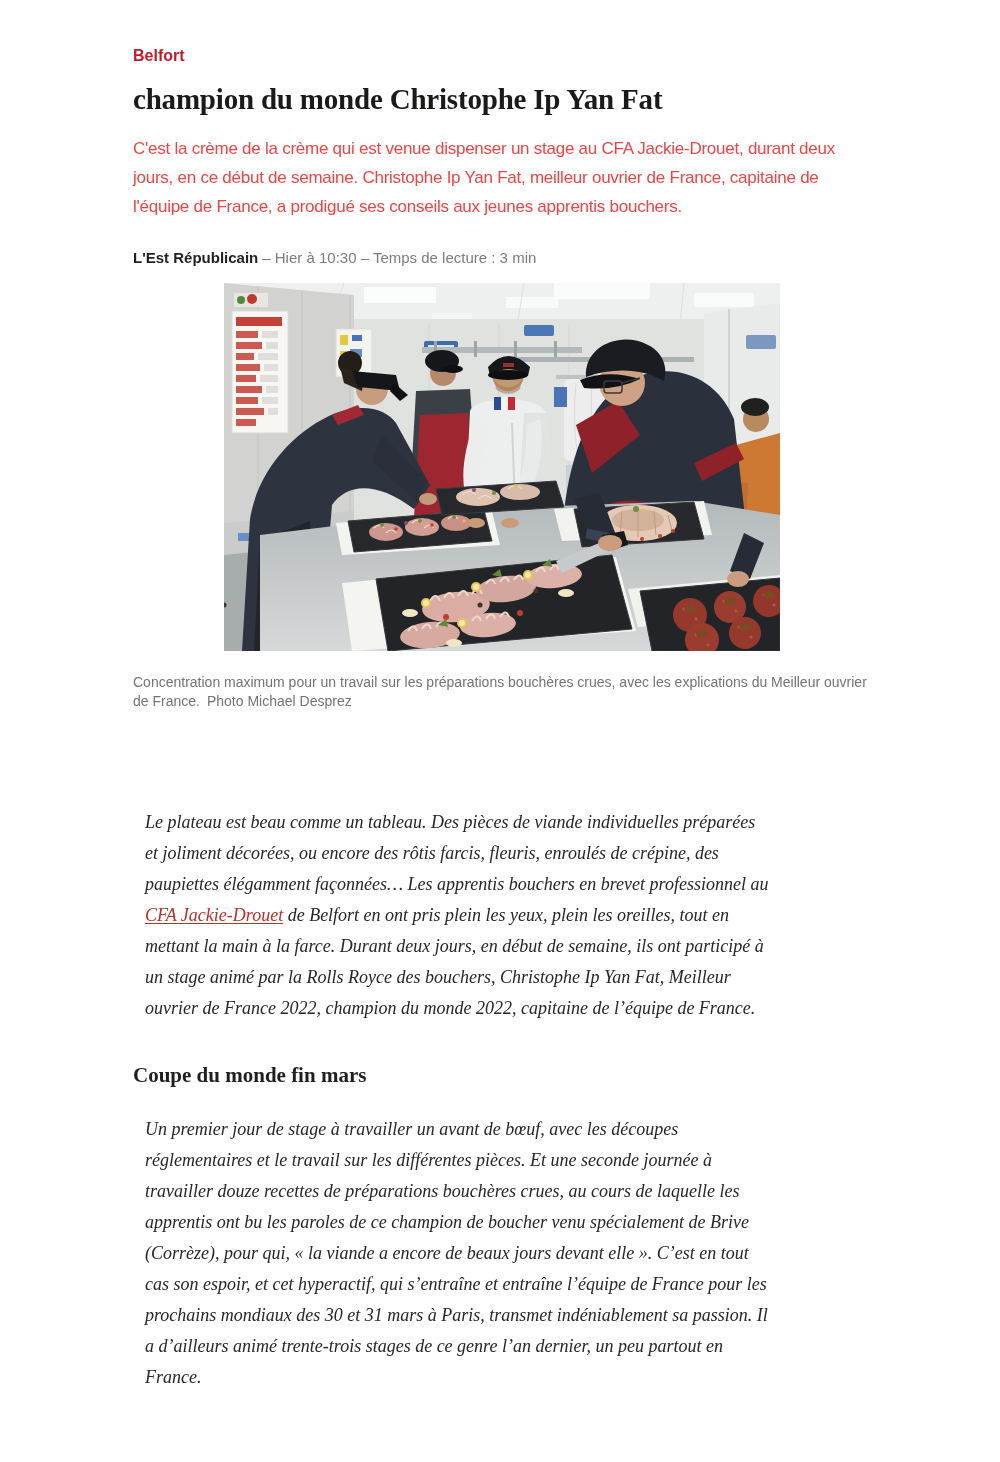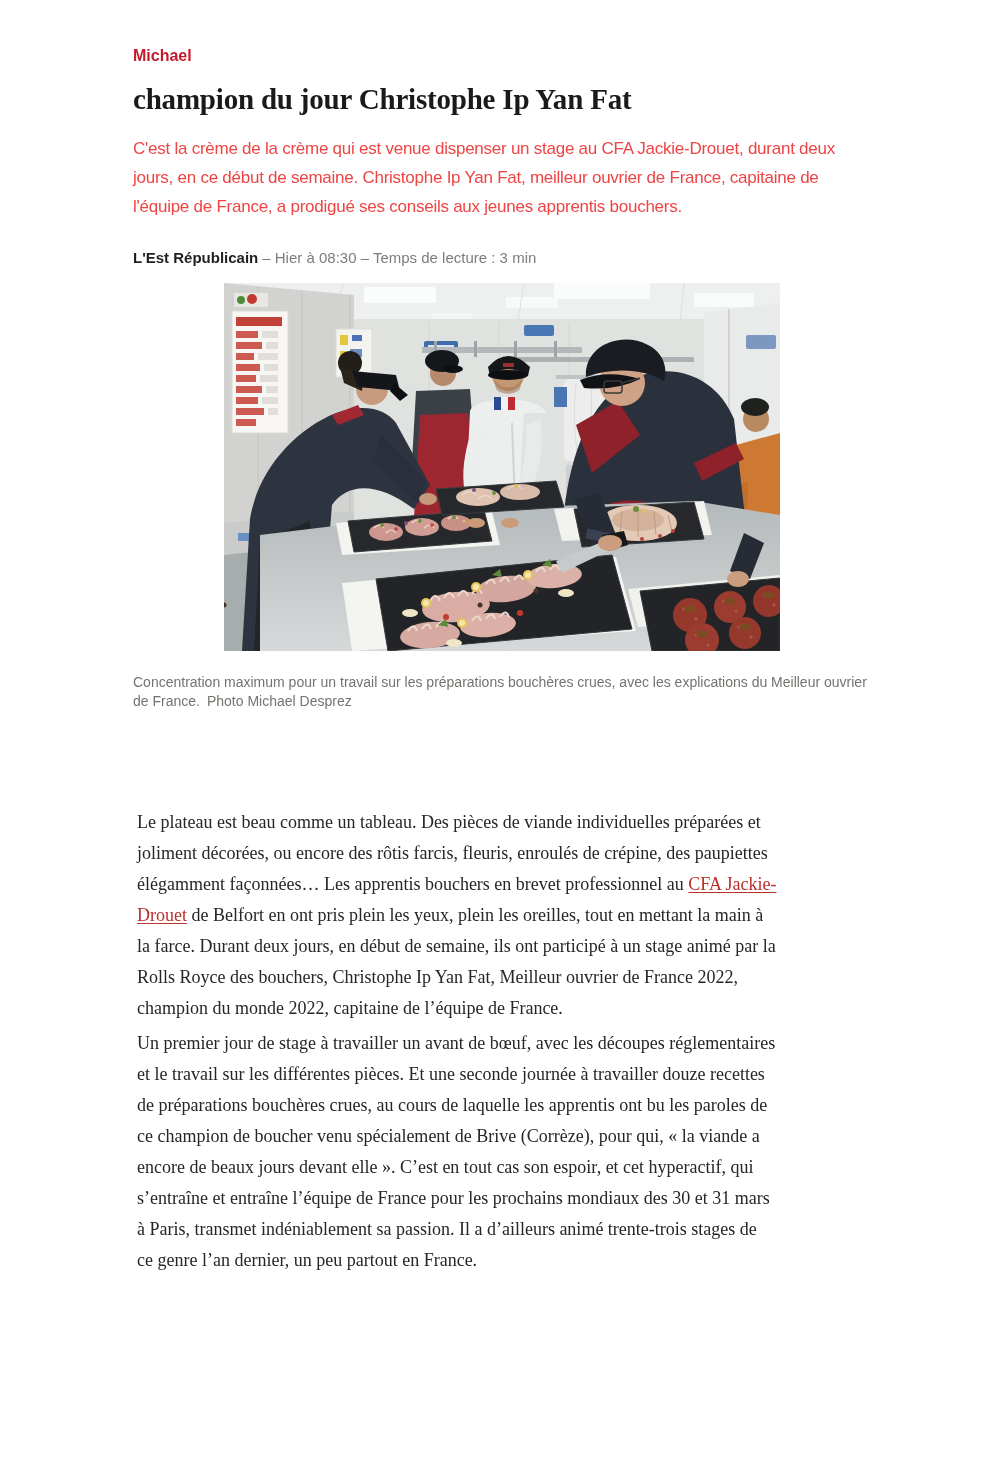--- a/index.html
+++ b/index.html
@@ -38,45 +38,45 @@
     margin-top:22px; width:737px;
     font-size:14px; line-height:19px; color:#73736f;
   }
   .caption .credit { margin-left:7px; }
 
   .body-text {
     margin-top:96px; width:648px;
     font-family:"Liberation Serif", serif;
     font-size:18px; line-height:31px; color:#262624;
   }
-  .body-text p { margin:4px; }
+  .body-text p { margin:12px;font-style:italic; }
   .body-text a.inline-link {
     color:#b8312b; text-decoration:underline; text-underline-offset:2px; cursor:pointer;
   }
   h2.subhead {
     margin:38px 0 26px 0;
     font-family:"Liberation Serif", serif; font-weight:bold;
     font-size:21px; line-height:26px; color:#1f1f1e;
   }
 </style>
 </head>
 <body>
 
 <article class="article">
 
-  <p class="kicker">Michael</p>
+  <p class="kicker">Belfort</p>
 
   <h1 class="headline">
-    <span class="tl2">champion du jour Christophe Ip Yan Fat</span>
+    <span class="tl2">champion du monde Christophe Ip Yan Fat</span>
   </h1>
 
   <p class="lead">C'est la crème de la crème qui est venue dispenser un stage au CFA Jackie-Drouet, durant deux jours, en ce début de semaine. Christophe Ip Yan Fat, meilleur ouvrier de France, capitaine de l'équipe de France, a prodigué ses conseils aux jeunes apprentis bouchers.</p>
 
   <div class="byline">
-    <span class="src">L'Est Républicain</span><span class="meta">– Hier à 08:30 – Temps de lecture : 3 min</span>
+    <span class="src">L'Est Républicain</span><span class="meta">– Hier à 10:30 – Temps de lecture : 3 min</span>
   </div>
 
   <figure class="photo-figure">
 
     <svg class="photo" viewBox="0 0 556 368" aria-hidden="true">
       <defs>
         <linearGradient id="tableGrad" x1="0" y1="0" x2="0" y2="1">
           <stop offset="0" stop-color="#b4b9bb"></stop>
             <stop offset="1" stop-color="#d6d9d9"></stop>
         </linearGradient>
@@ -341,17 +341,18 @@
     </svg>
 
     <figcaption class="caption">
       <span>Concentration maximum pour un travail sur les préparations bouchères crues, avec les explications du Meilleur ouvrier de France.</span><span class="credit">Photo Michael Desprez</span>
     </figcaption>
   </figure>
 
   <section class="body-text">
     <p><span>Le plateau est beau comme un tableau. Des pièces de viande individuelles préparées et joliment décorées, ou encore des rôtis farcis, fleuris, enroulés de crépine, des paupiettes élégamment façonnées… Les apprentis bouchers en brevet professionnel au </span><a class="inline-link" href="#">CFA Jackie-Drouet</a><span> de Belfort en ont pris plein les yeux, plein les oreilles, tout en mettant la main à la farce. Durant deux jours, en début de semaine, ils ont participé à un stage animé par la Rolls Royce des bouchers, Christophe Ip Yan Fat, Meilleur ouvrier de France 2022, champion du monde 2022, capitaine de l’équipe de France.</span></p>
 
+    <h2 class="subhead">Coupe du monde fin mars</h2>
 
     <p>Un premier jour de stage à travailler un avant de bœuf, avec les découpes réglementaires et le travail sur les différentes pièces. Et une seconde journée à travailler douze recettes de préparations bouchères crues, au cours de laquelle les apprentis ont bu les paroles de ce champion de boucher venu spécialement de Brive (Corrèze), pour qui, « la viande a encore de beaux jours devant elle ». C’est en tout cas son espoir, et cet hyperactif, qui s’entraîne et entraîne l’équipe de France pour les prochains mondiaux des 30 et 31 mars à Paris, transmet indéniablement sa passion. Il a d’ailleurs animé trente-trois stages de ce genre l’an dernier, un peu partout en France.</p>
   </section>
 
 </article>
 
 </body></html>

